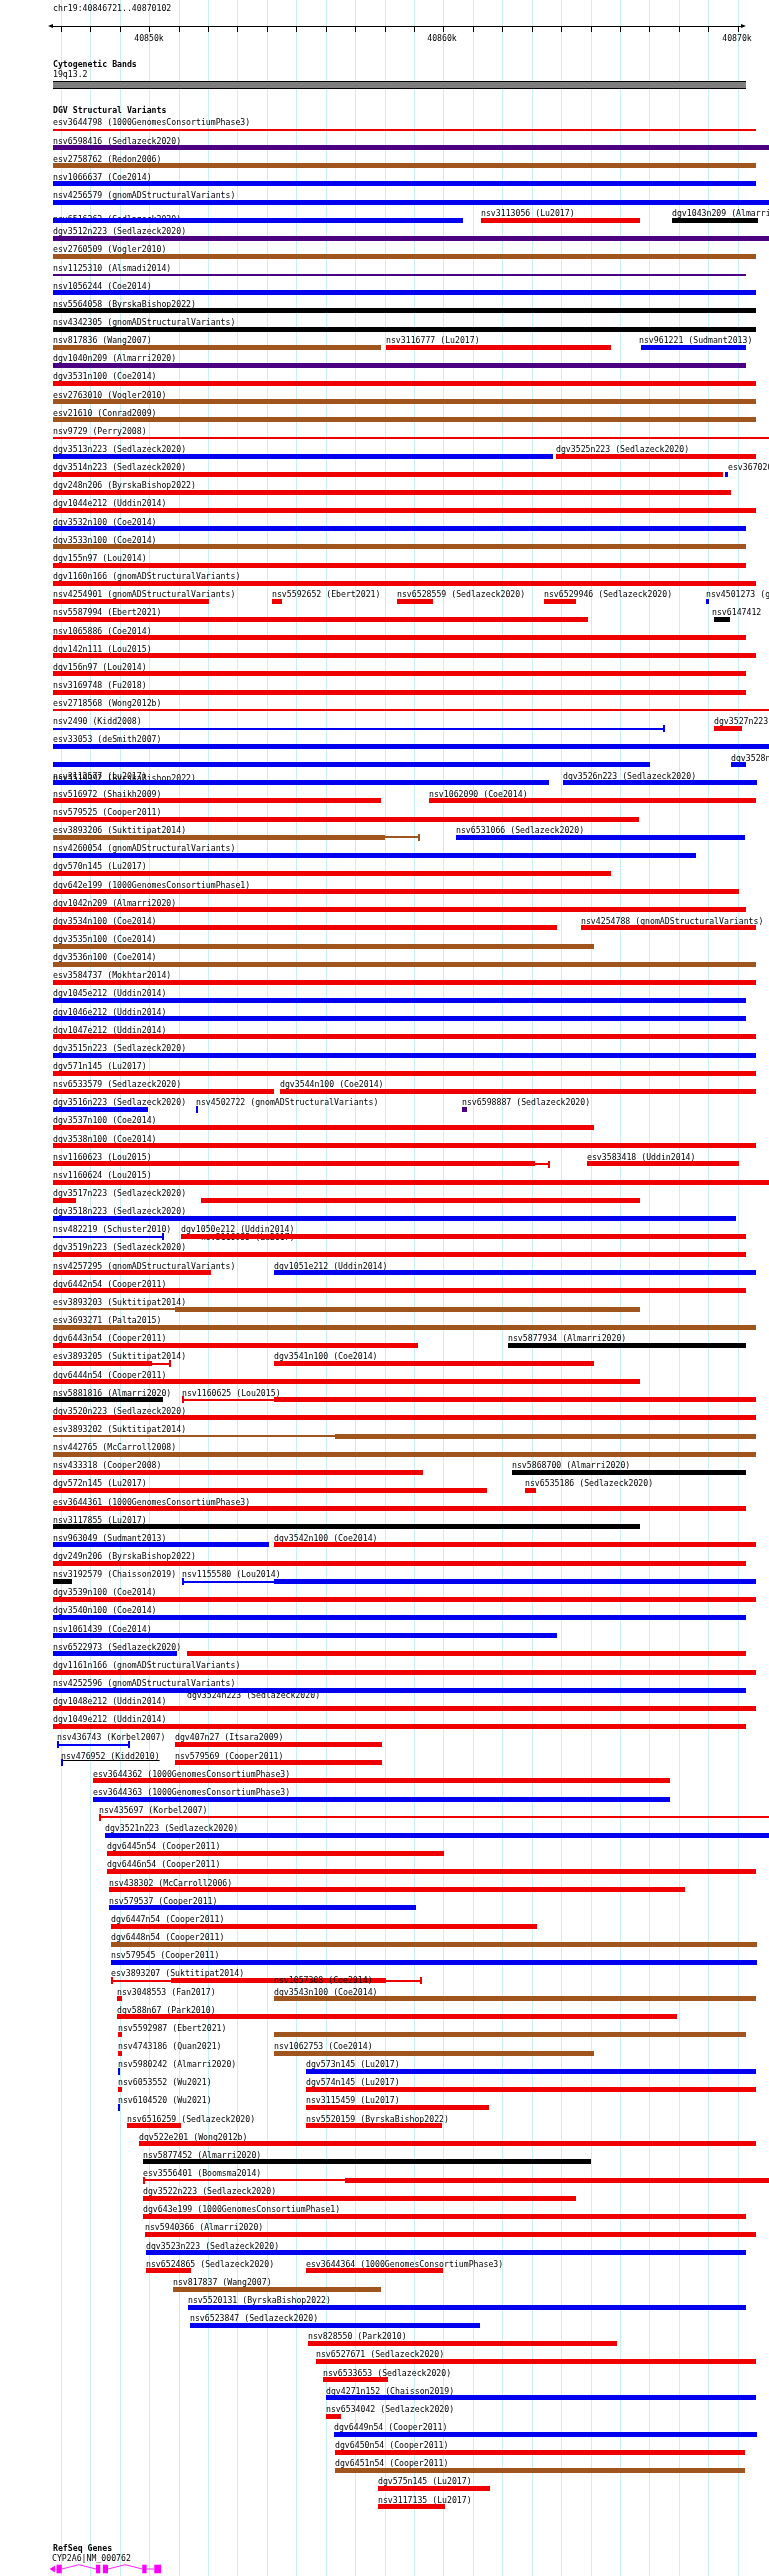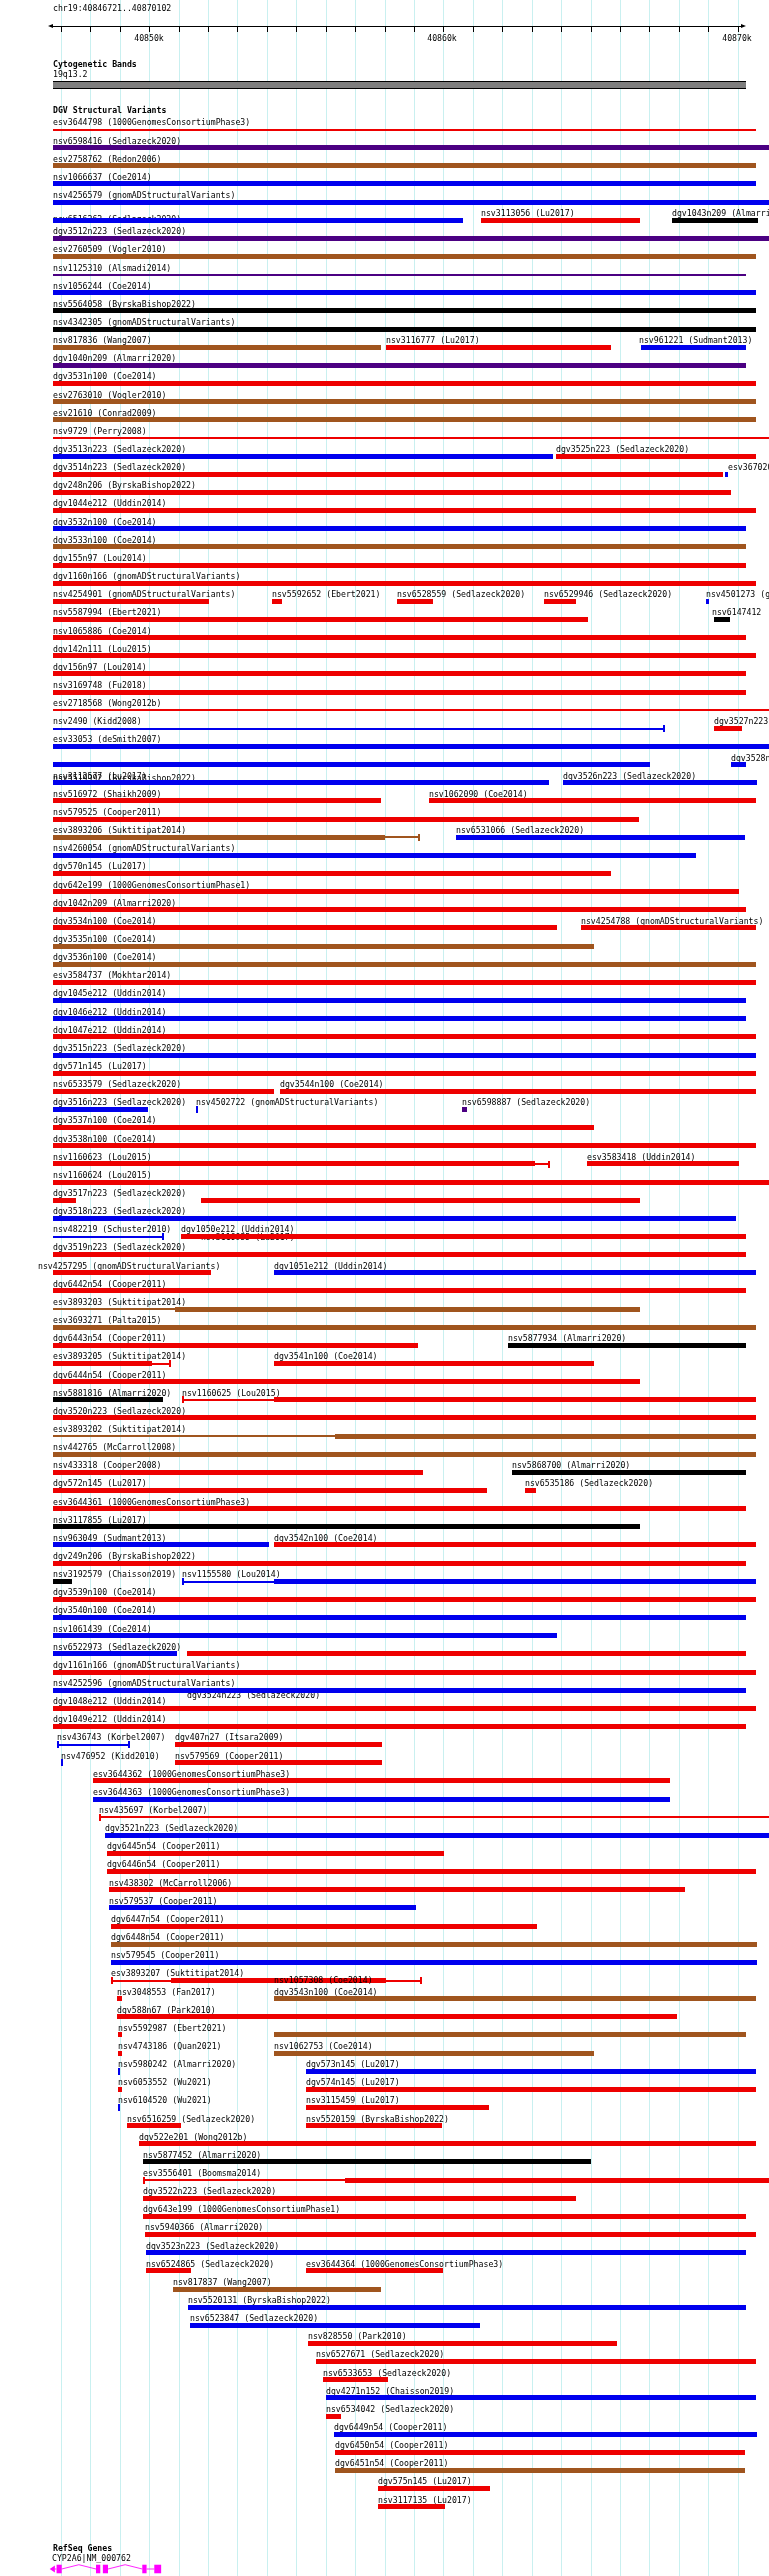--- a/index.html
+++ b/index.html
@@ -260,21 +260,21 @@
       <div class="seg" style="left: 201px; width: 439px; background: rgb(238, 0, 0); top: 1198px; height: 5.2px;"></div>
       <div class="lbl" style="left: 53px; top: 1207px;">dgv3518n223 (Sedlazeck2020)</div>
       <div class="seg" style="left: 53px; width: 683px; background: rgb(0, 0, 238); top: 1216px; height: 5.2px;"></div>
       <div class="lbl" style="left: 53px; top: 1225px;">nsv482219 (Schuster2010)</div>
       <div class="seg" style="left: 53px; width: 110px; background: rgb(0, 0, 238); top: 1236px; height: 1.7px;"></div>
       <div class="seg" style="left: 162px; width: 1.7px; background: rgb(0, 0, 238); top: 1233px; height: 7px;"></div>
       <div class="lbl" style="left: 181px; top: 1225px;">dgv1050e212 (Uddin2014)</div>
       <div class="seg" style="left: 181px; width: 565px; background: rgb(238, 0, 0); top: 1234px; height: 5.2px;"></div>
       <div class="lbl" style="left: 53px; top: 1243px;">dgv3519n223 (Sedlazeck2020)</div>
       <div class="seg" style="left: 53px; width: 693px; background: rgb(238, 0, 0); top: 1252px; height: 5.2px;"></div>
-      <div class="lbl" style="left: 38px; top: 1262px;">nsv4257295 (gnomADStructuralVariants)</div>
+      <div class="lbl" style="left: 53px; top: 1262px;">nsv4257295 (gnomADStructuralVariants)</div>
       <div class="seg" style="left: 53px; width: 158px; background: rgb(238, 0, 0); top: 1270px; height: 5.2px;"></div>
       <div class="lbl" style="left: 274px; top: 1262px;">dgv1051e212 (Uddin2014)</div>
       <div class="seg" style="left: 274px; width: 482px; background: rgb(0, 0, 238); top: 1270px; height: 5.2px;"></div>
       <div class="lbl" style="left: 53px; top: 1280px;">dgv6442n54 (Cooper2011)</div>
       <div class="seg" style="left: 53px; width: 693px; background: rgb(238, 0, 0); top: 1288px; height: 5.2px;"></div>
       <div class="lbl" style="left: 53px; top: 1298px;">esv3893203 (Suktitipat2014)</div>
       <div class="seg" style="left: 53px; width: 122px; background: rgb(160, 85, 30); top: 1308px; height: 1.7px;"></div>
       <div class="seg" style="left: 175px; width: 465px; background: rgb(160, 85, 30); top: 1307px; height: 5.2px;"></div>
       <div class="lbl" style="left: 53px; top: 1316px;">esv3693271 (Palta2015)</div>
       <div class="seg" style="left: 53px; width: 703px; background: rgb(160, 85, 30); top: 1325px; height: 5.2px;"></div>
@@ -344,21 +344,21 @@
       <div class="lbl" style="left: 53px; top: 1697px;">dgv1048e212 (Uddin2014)</div>
       <div class="seg" style="left: 53px; width: 703px; background: rgb(238, 0, 0); top: 1706px; height: 5.2px;"></div>
       <div class="lbl" style="left: 53px; top: 1715px;">dgv1049e212 (Uddin2014)</div>
       <div class="seg" style="left: 53px; width: 693px; background: rgb(238, 0, 0); top: 1724px; height: 5.2px;"></div>
       <div class="lbl" style="left: 57px; top: 1733px;">nsv436743 (Korbel2007)</div>
       <div class="seg" style="left: 57px; width: 72px; background: rgb(0, 0, 238); top: 1744px; height: 1.7px;"></div>
       <div class="seg" style="left: 57px; width: 1.7px; background: rgb(0, 0, 238); top: 1741px; height: 7px;"></div>
       <div class="seg" style="left: 128px; width: 1.7px; background: rgb(0, 0, 238); top: 1741px; height: 7px;"></div>
       <div class="lbl" style="left: 175px; top: 1733px;">dgv407n27 (Itsara2009)</div>
       <div class="seg" style="left: 175px; width: 207px; background: rgb(238, 0, 0); top: 1742px; height: 5.2px;"></div>
-      <div class="lbl" style="left: 61px; top: 1752px;">nsv476952 (Kidd2010)</div>
+      <div class="lbl" style="left: 61px; top: 1752px; text-decoration: underline;">nsv476952 (Kidd2010)</div>
       <div class="seg" style="left: 61px; width: 1.7px; background: rgb(0, 0, 238); top: 1759px; height: 7px;"></div>
       <div class="lbl" style="left: 175px; top: 1752px;">nsv579569 (Cooper2011)</div>
       <div class="seg" style="left: 175px; width: 207px; background: rgb(238, 0, 0); top: 1760px; height: 5.2px;"></div>
       <div class="lbl" style="left: 93px; top: 1770px;">esv3644362 (1000GenomesConsortiumPhase3)</div>
       <div class="seg" style="left: 93px; width: 577px; background: rgb(238, 0, 0); top: 1778px; height: 5.2px;"></div>
       <div class="lbl" style="left: 93px; top: 1788px;">esv3644363 (1000GenomesConsortiumPhase3)</div>
       <div class="seg" style="left: 93px; width: 577px; background: rgb(0, 0, 238); top: 1797px; height: 5.2px;"></div>
       <div class="lbl" style="left: 99px; top: 1806px;">nsv435697 (Korbel2007)</div>
       <div class="seg" style="left: 99px; width: 670px; background: rgb(238, 0, 0); top: 1816px; height: 1.7px;"></div>
       <div class="seg" style="left: 99px; width: 1.7px; background: rgb(238, 0, 0); top: 1814px; height: 7px;"></div>

